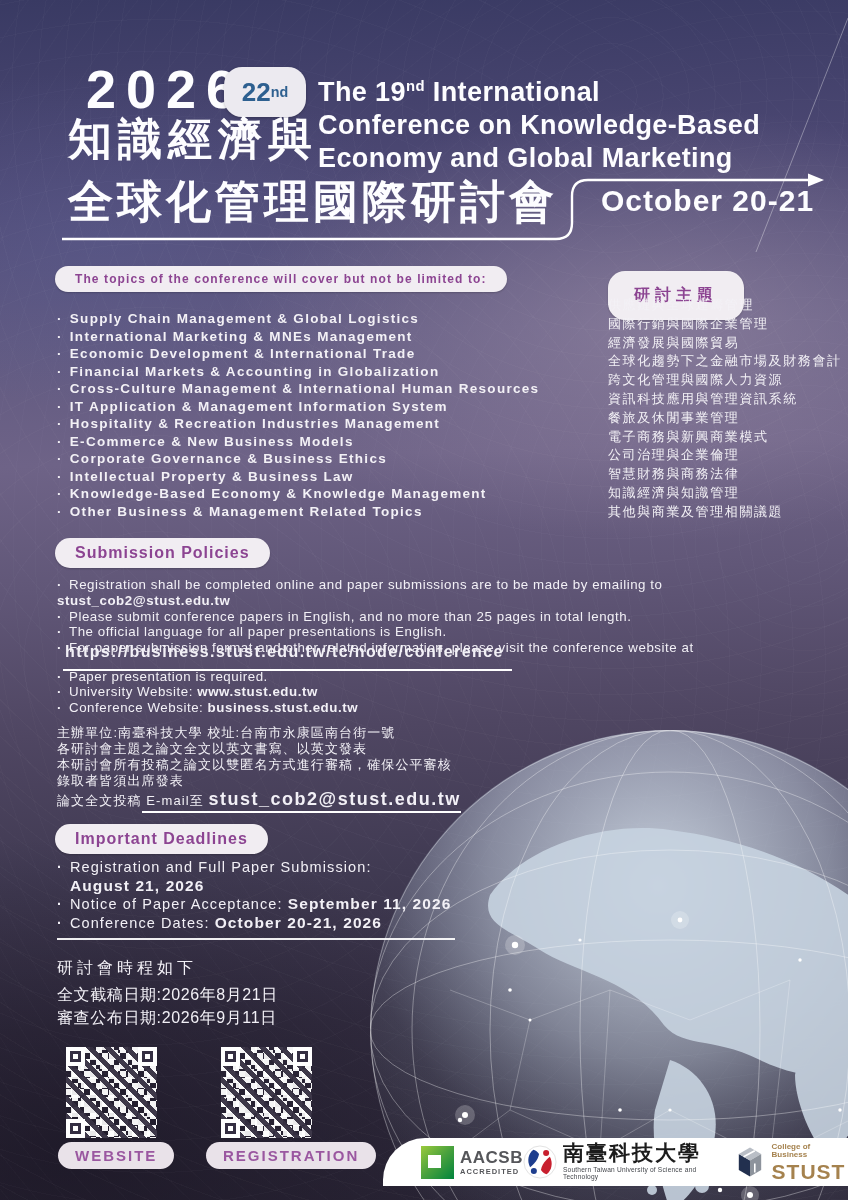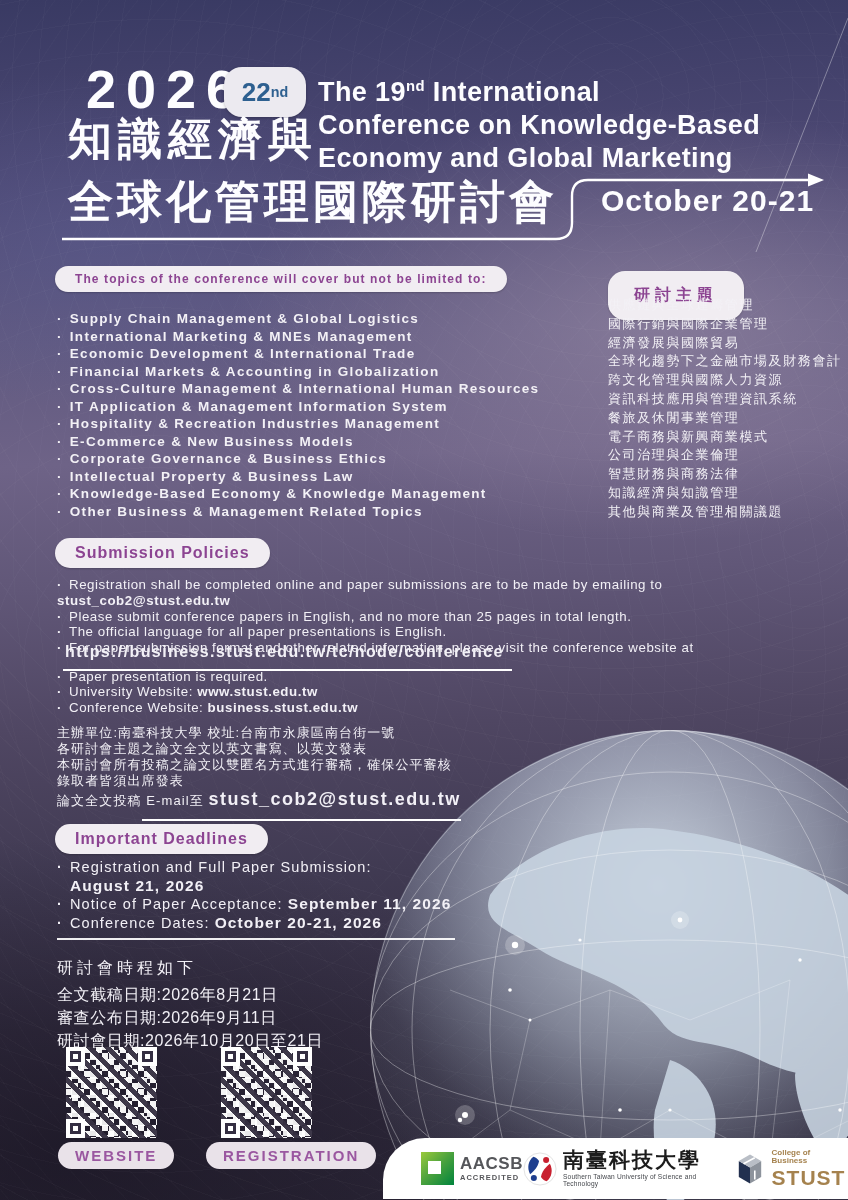--- a/index.html
+++ b/index.html
@@ -42,21 +42,21 @@
   .topics-en{left:57px;top:310px;font-size:13.5px;letter-spacing:1.3px;line-height:17.5px;color:#f3f1f6;font-weight:bold;}
   .topics-zh{left:608px;top:296px;font-size:13px;letter-spacing:1.6px;line-height:18.8px;color:#f3f1f6;}
   .blt::before{content:"·";margin-right:7px;font-weight:700;}
   
   .sub-b1{left:57px;top:577px;width:782px;font-size:13.3px;letter-spacing:.55px;line-height:15.8px;}
   .sub-url{left:63px;top:643px;font-size:16px;font-weight:700;letter-spacing:1.4px;
     border-bottom:2px solid #fff;padding:0 8px 8px 2px;}
   .sub-b2{left:57px;top:669px;font-size:13.3px;letter-spacing:.55px;line-height:15.4px;}
   .zh-host{left:57px;top:725px;font-size:13px;letter-spacing:1.1px;line-height:15.9px;}
   .zh-email-line{margin-top:3px;}
-  .zh-email-line .u{border-bottom:2px solid #fff;padding-bottom:11px;}
+  .zh-email-line .u{border-bottom:2px solid #fff;padding-bottom:3px;}
   .zh-email-line .em{font-size:18px;font-weight:700;letter-spacing:1.5px;}
   
   .dead{left:57px;top:858px;font-size:14.5px;letter-spacing:1.1px;line-height:18.5px;}
   .dead .bd{font-size:15.5px;}
   .divider{left:57px;top:938px;width:398px;height:2px;background:rgba(255,255,255,.92);}
   .zh-dead-h{left:57px;top:958px;font-size:16px;letter-spacing:4px;}
   .zh-dead{left:57px;top:983px;font-size:16px;letter-spacing:.6px;line-height:23px;}
   
   .qr{width:91px;height:91px;position:absolute;
     background-image:
@@ -64,21 +64,21 @@
       repeating-conic-gradient(rgba(255,255,255,.95) 0% 25%, transparent 25% 50%),
       repeating-conic-gradient(transparent 0% 25%, rgba(255,255,255,.9) 25% 50%);
     background-size:100% 100%,12px 12px,19px 19px;
     background-position:0 0,0 0,5px 3px;}
   .qr1{left:66px;top:1047px;} .qr2{left:221px;top:1047px;}
   .fp{position:absolute;width:19px;height:19px;border:4px solid #fff;background:#342e42;box-sizing:border-box;}
   .fp::after{content:"";position:absolute;left:3px;top:3px;width:5px;height:5px;background:#fff;}
   .fp-tl{left:0;top:0;} .fp-tr{right:0;top:0;} .fp-bl{left:0;bottom:0;}
   .lbl-web{left:58px;top:1142px;} .lbl-reg{left:206px;top:1142px;}
   
-  .panel{left:383px;top:1138px;width:465px;height:61px;background:#fff;border-top-left-radius:42px;
+  .panel{left:383px;top:1138px;width:465px;height:48px;background:#fff;border-top-left-radius:42px;
     display:flex;align-items:center;gap:0;padding-left:38px;box-sizing:border-box;}
   .logo{display:flex;align-items:center;gap:6px;}
   .aacsb-icon{width:33px;height:33px;position:relative;
     background:linear-gradient(135deg,#9bca3c 0%,#4ba23d 48%,#00843d 100%);}
   .aacsb-icon::after{content:"";position:absolute;left:7px;top:9px;width:13px;height:13px;background:#fff;}
   .aacsb-txt{line-height:1;color:#55565a;}
   .aacsb-txt .l1{font-size:17px;font-weight:700;letter-spacing:.5px;}
   .aacsb-txt .l2{font-size:7.5px;font-weight:700;letter-spacing:1px;margin-top:2px;}
   .stust-txt{line-height:1;color:#1c1c1c;}
   .stust-txt .l1{font-size:21px;font-weight:700;font-family:"Liberation Serif","DejaVu Serif",serif;letter-spacing:2px;}
@@ -240,21 +240,20 @@
     <div class="blt">Registration and Full Paper Submission:</div>
     <div class="b bd" style="padding-left:13px;">August 21, 2026</div>
     <div class="blt"><span>Notice of Paper Acceptance: </span><span class="b bd">September 11, 2026</span></div>
     <div class="blt"><span>Conference Dates: </span><span class="b bd">October 20-21, 2026</span></div>
   </div>
   <div class="abs divider"></div>
   <div class="abs zh-dead-h">研討會時程如下</div>
   <div class="abs zh-dead">
     <div>全文截稿日期:2026年8月21日</div>
     <div>審查公布日期:2026年9月11日</div>
-    <div>研討會日期:2026年10月20日至21日</div>
   </div>
 
   <div class="qr qr1">
     <div class="fp fp-tl"></div>
     <div class="fp fp-tr"></div>
     <div class="fp fp-bl"></div>
   </div>
   <div class="qr qr2">
     <div class="fp fp-tl"></div>
     <div class="fp fp-tr"></div>

